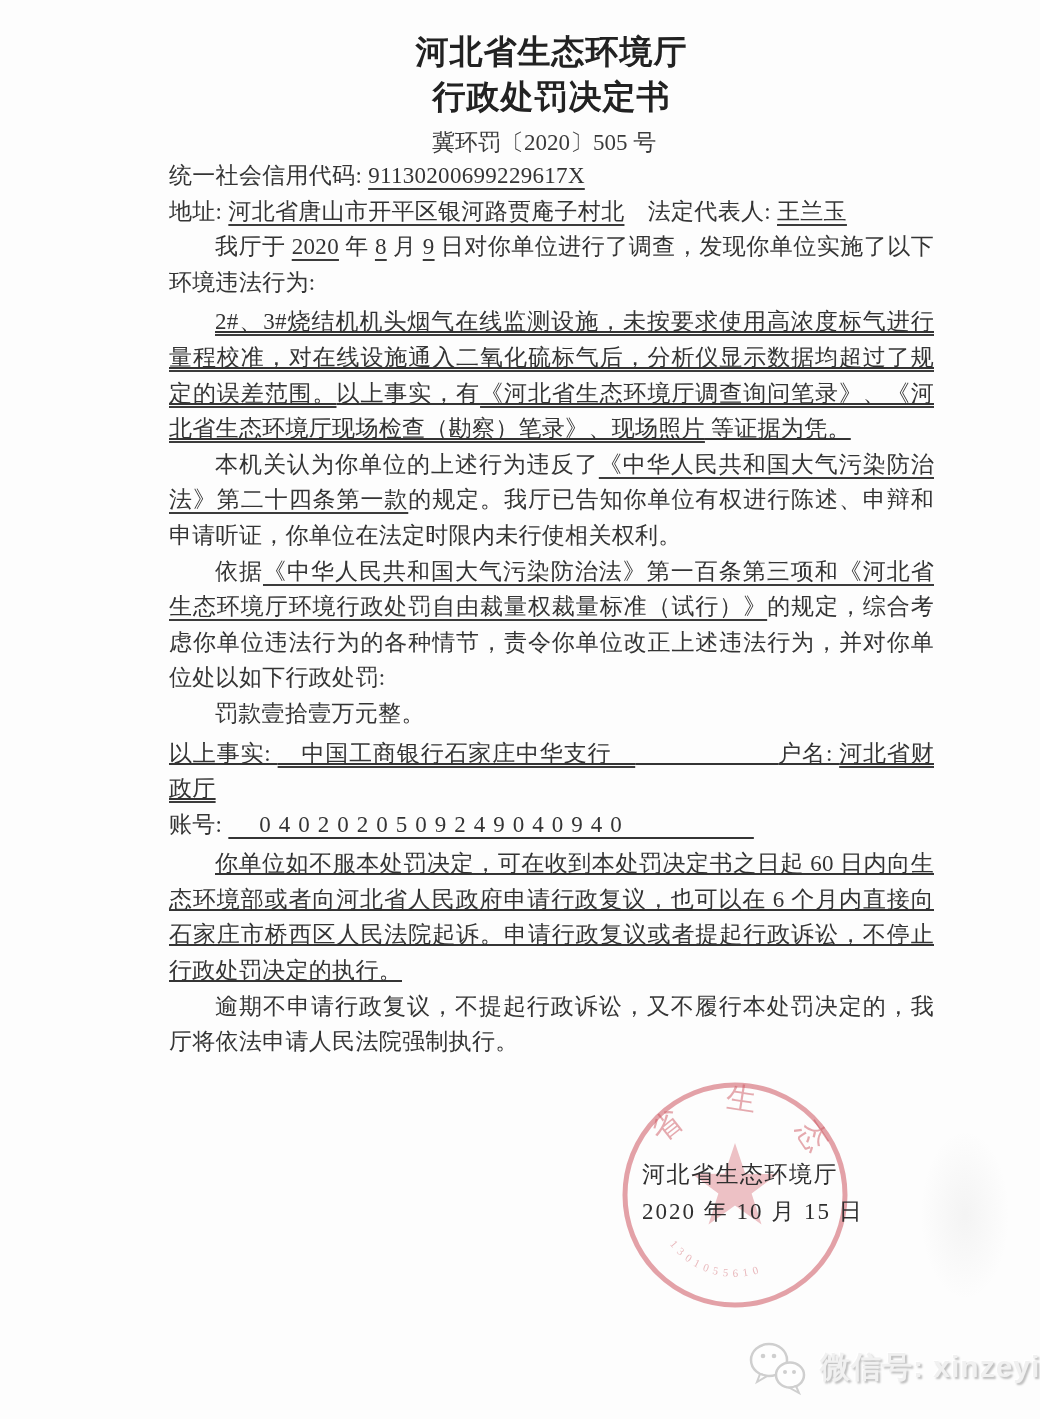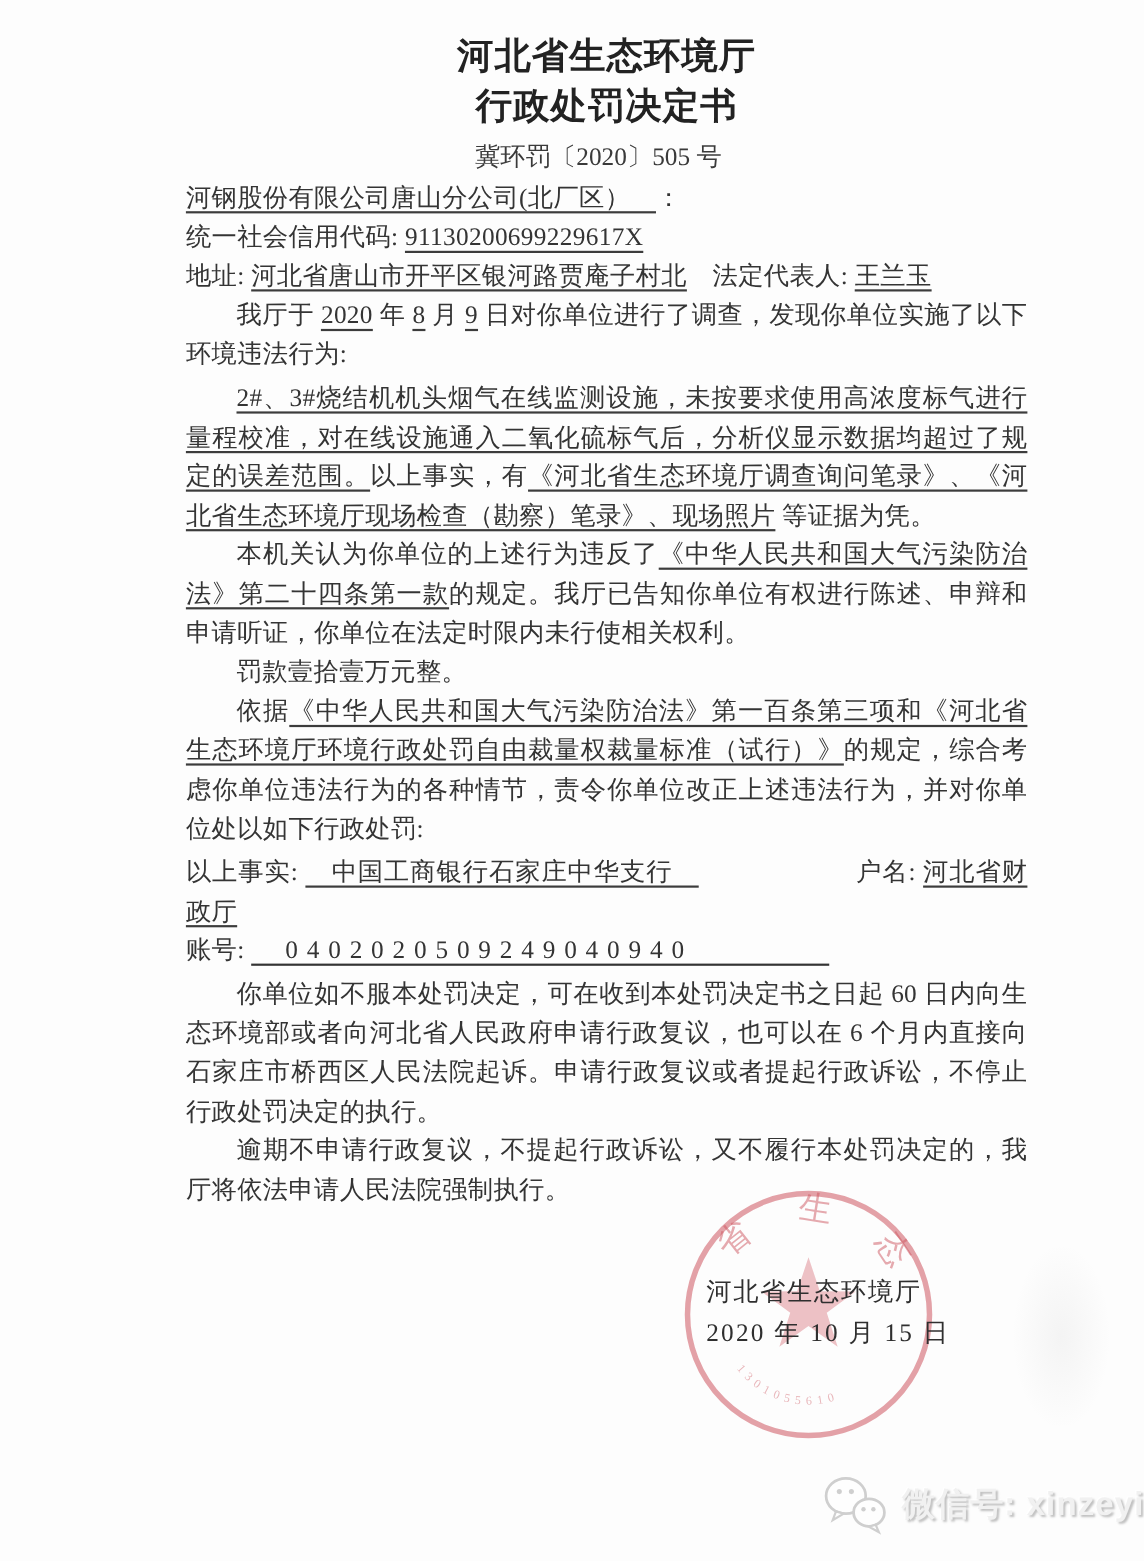--- a/index.html
+++ b/index.html
@@ -14,21 +14,21 @@
     color:#222;letter-spacing:1px;margin:0;
   }
   .doc-number{
     text-align:center;font-size:23px;line-height:30px;margin-top:8px;padding-right:15px;color:#3a3a3a;
   }
   .bodytext p{
     margin:0;font-size:23px;line-height:35.6px;text-align:justify;color:#343434;
     letter-spacing:0.3px;
   }
   .bodytext p.indent{text-indent:46px;}
-  .bodytext p.mt4{margin-top:4px;}
+  .bodytext p.mt4{margin-top:4px;text-decoration:underline;}
   .bodytext .first{margin-top:4px;}
   .u{
     text-decoration:underline;
     text-decoration-color:#3c3c3c;
     text-decoration-thickness:1.7px;
     text-underline-offset:5px;
   }
   .acct{letter-spacing:8px;text-decoration:underline;}
   
   .signature{position:absolute;left:642px;top:1160px;z-index:3;}
@@ -63,35 +63,34 @@
 <div class="page">
   <div class="smudge"></div>
 
   <div class="content">
     <h1 class="title">河北省生态环境厅</h1>
     <h1 class="title">行政处罚决定书</h1>
 
     <div class="doc-number">冀环罚〔2020〕505 号</div>
 
     <div class="bodytext">
-      <p class="first"><span class="u">河钢股份有限公司唐山分公司(北厂区）　</span><span>：</span></p>
 
       <p><span>统一社会信用代码: </span><span class="u">91130200699229617X</span></p>
 
       <p><span>地址: </span><span class="u">河北省唐山市开平区银河路贾庵子村北</span><span>　</span><span>法定代表人: </span><span class="u">王兰玉</span></p>
 
       <p class="indent"><span>我厅于 </span><span class="u">2020</span><span> 年 </span><span class="u">8</span><span> 月 </span><span class="u">9</span><span> 日对你单位进行了调查，发现你单位实施了以下环境违法行为:</span></p>
 
       <p class="indent mt4"><span class="u">2#、3#烧结机机头烟气在线监测设施，未按要求使用高浓度标气进行量程校准，对在线设施通入二氧化硫标气后，分析仪显示数据均超过了规定的误差范围。</span><span>以上事实，有</span><span class="u">《河北省生态环境厅调查询问笔录》、《河北省生态环境厅现场检查（勘察）笔录》、现场照片</span><span> 等证据为凭。</span></p>
 
       <p class="indent"><span>本机关认为你单位的上述行为违反了</span><span class="u">《中华人民共和国大气污染防治法》第二十四条第一款</span><span>的规定。我厅已告知你单位有权进行陈述、申辩和申请听证，你单位在法定时限内未行使相关权利。</span></p>
 
+      <p class="indent"><span>依据</span><span class="u">《中华人民共和国大气污染防治法》第一百条第三项和《河北省生态环境厅环境行政处罚自由裁量权裁量标准（试行）》</span><span>的规定，综合考虑你单位违法行为的各种情节，责令你单位改正上述违法行为，并对你单位处以如下行政处罚:</span></p>
+
       <p class="indent"><span>罚款壹拾壹万元整。</span></p>
-
-      <p class="indent"><span>依据</span><span class="u">《中华人民共和国大气污染防治法》第一百条第三项和《河北省生态环境厅环境行政处罚自由裁量权裁量标准（试行）》</span><span>的规定，综合考虑你单位违法行为的各种情节，责令你单位改正上述违法行为，并对你单位处以如下行政处罚:</span></p>
 
 
       <p class="mt4"><span>以上事实: </span><span class="u">　中国工商银行石家庄中华支行　</span><span>　　　　　　</span><span>户名: </span><span class="u">河北省财政厅</span></p>
 
       <p><span>账号: </span><span class="u acct">　0402020509249040940　　　　</span></p>
 
       <p class="indent mt4"><span>你单位如不服本处罚决定，可在收到本处罚决定书之日起 60 日内向生态环境部或者向河北省人民政府申请行政复议，也可以在 6 个月内直接向石家庄市桥西区人民法院起诉。申请行政复议或者提起行政诉讼，不停止行政处罚决定的执行。</span></p>
 
       <p class="indent"><span>逾期不申请行政复议，不提起行政诉讼，又不履行本处罚决定的，我厅将依法申请人民法院强制执行。</span></p>
     </div>

